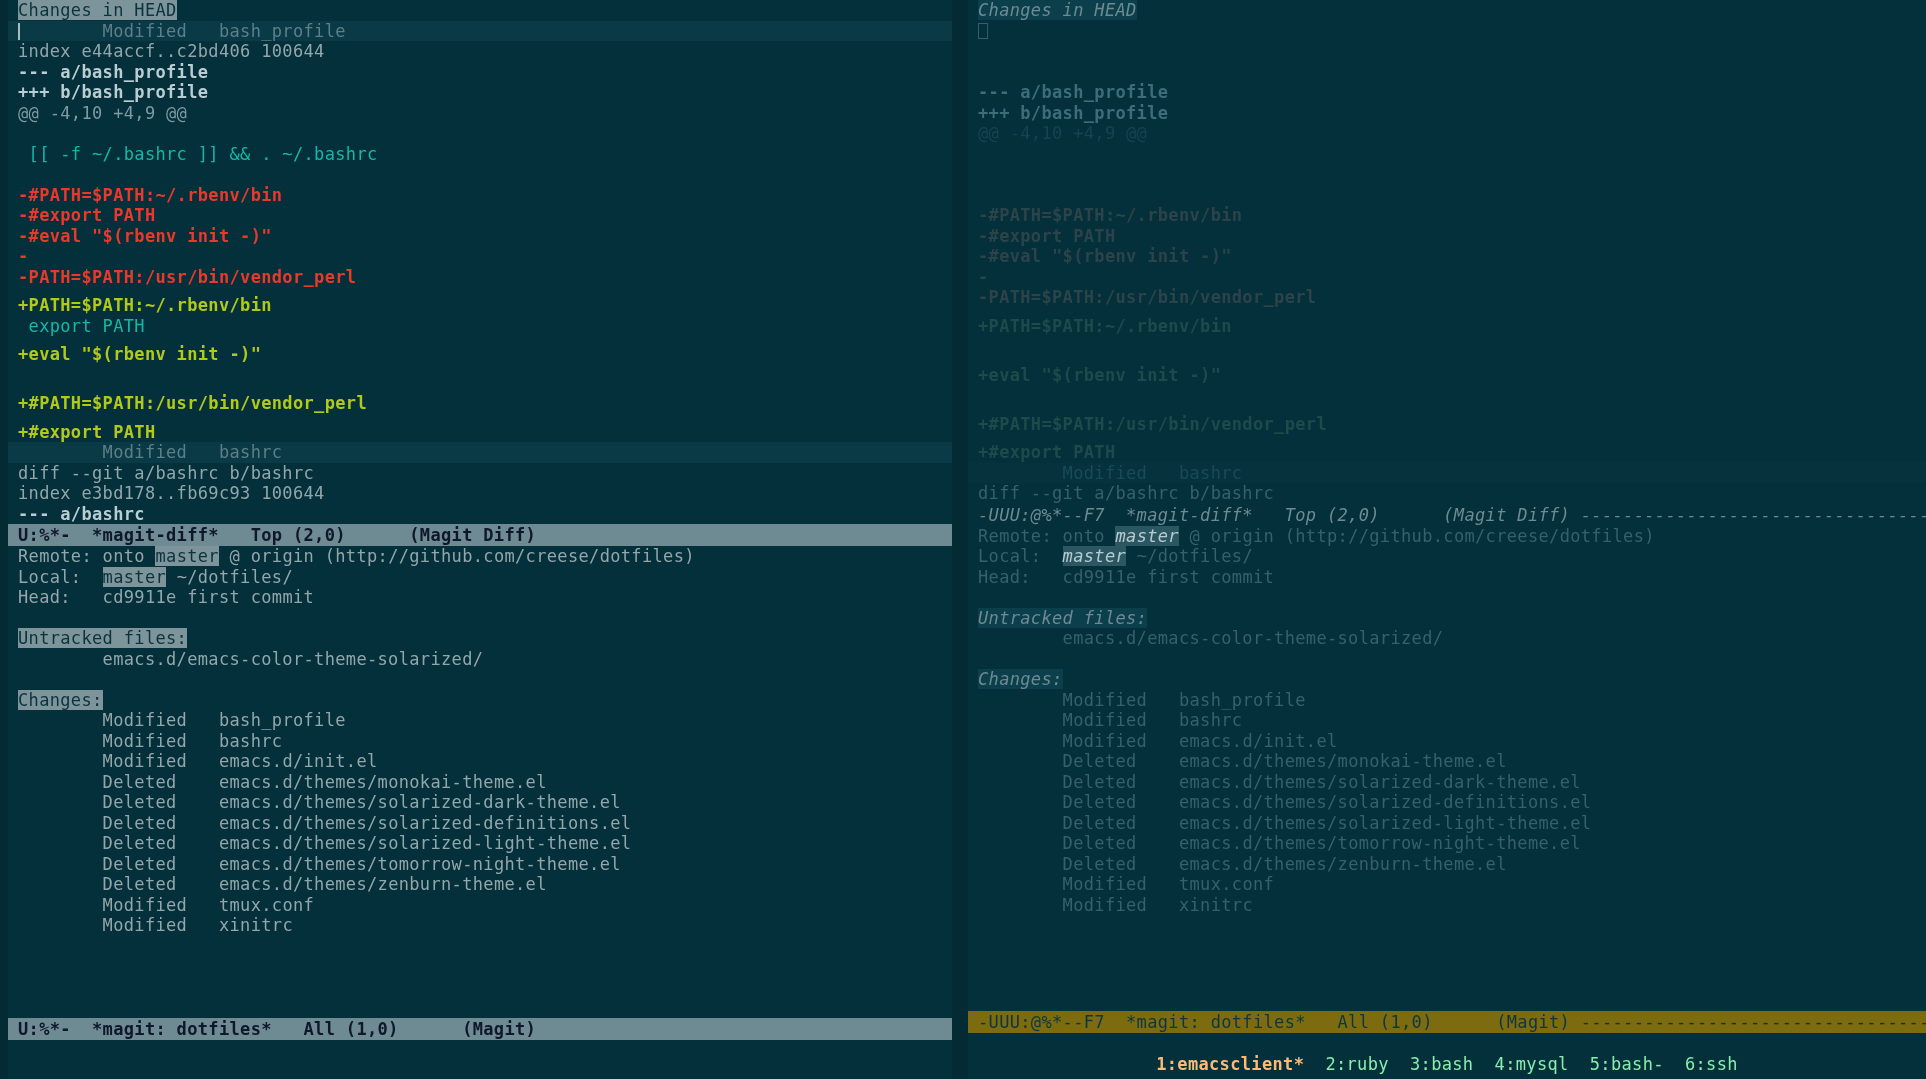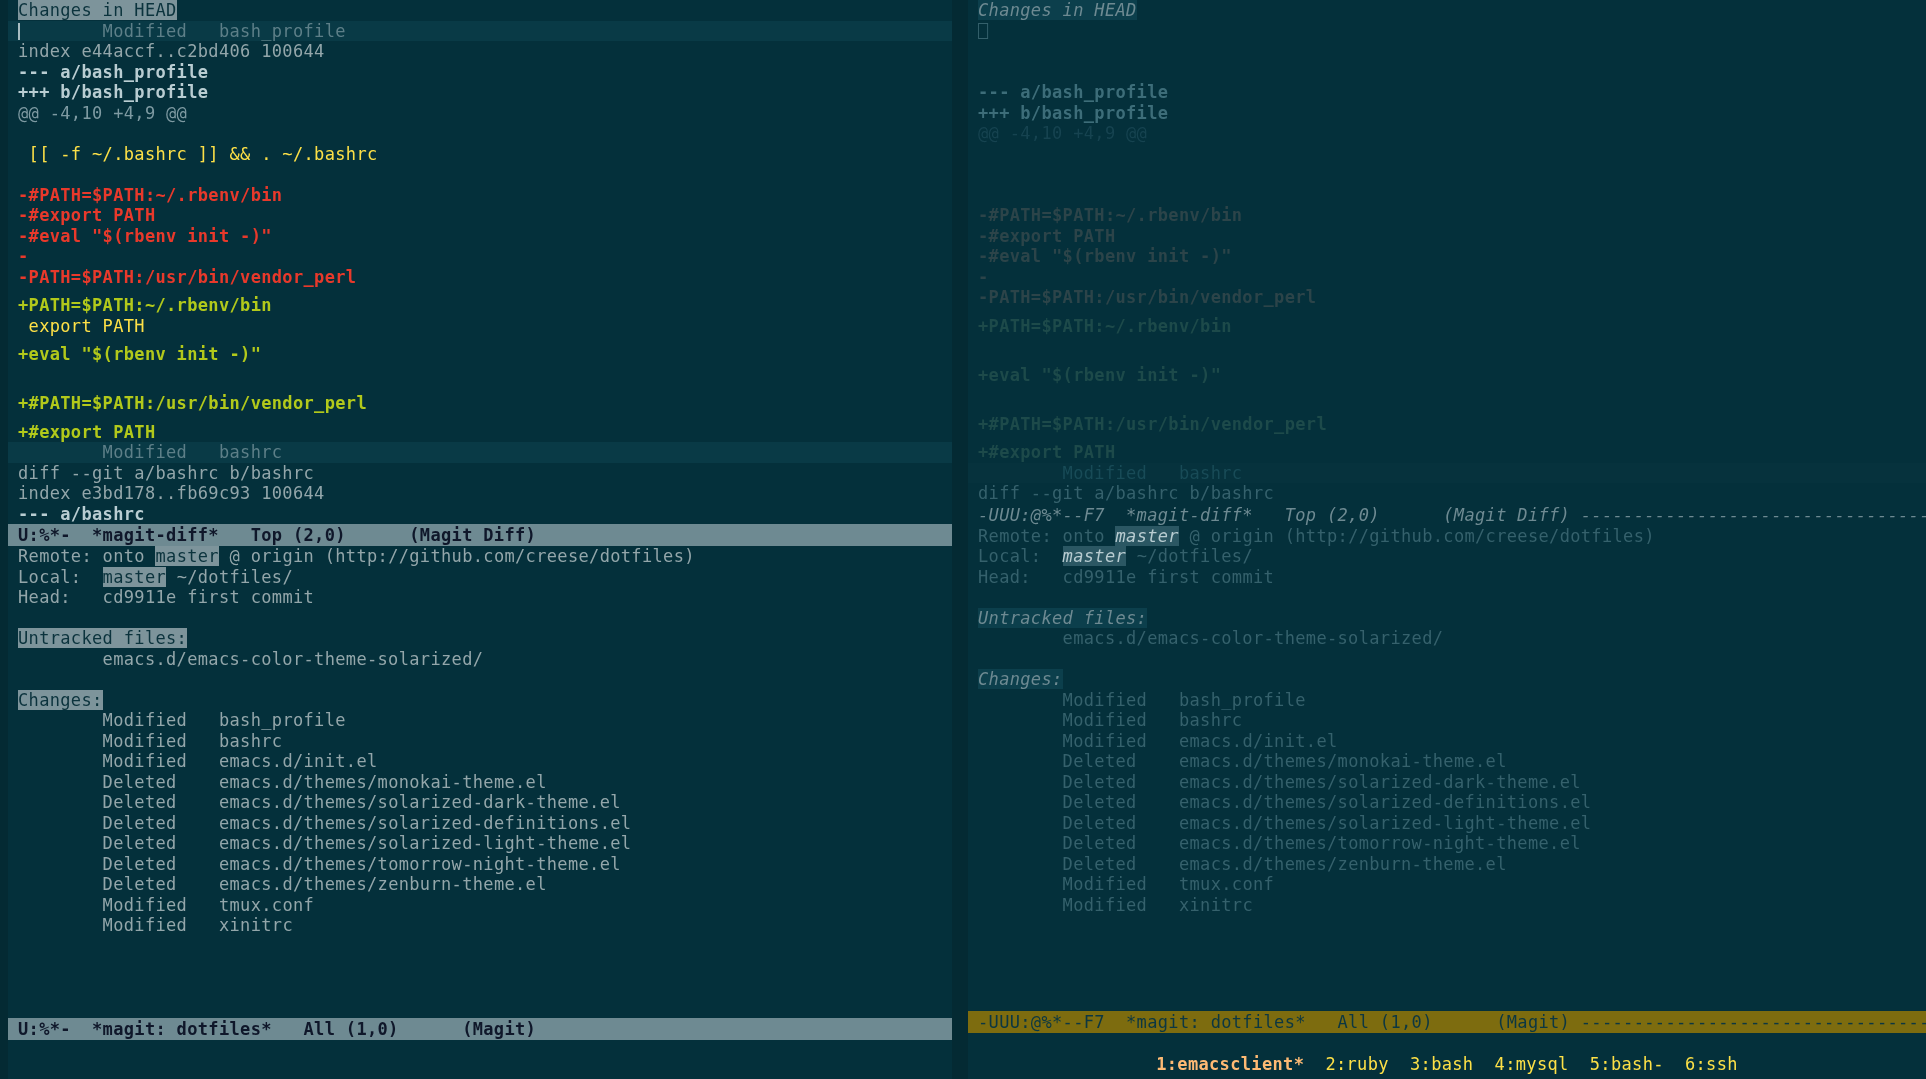--- a/index.html
+++ b/index.html
@@ -51,21 +51,21 @@
     font-size: 17px;
     letter-spacing: 0.02em;
   }
 
   
   .fg-normal   { color: #93a6aa; }
   .fg-dim      { color: #5d7f88; }
   .fg-bold     { color: #b9cdd2; font-weight: bold; }
   .fg-add      { color: #b2c91b; font-weight: bold; margin-top: 8px; }
   .fg-del      { color: #e8392b; font-weight: bold; }
-  .fg-context  { color: #fde047; }
+  .fg-context  { color: #14b8a6; }
   .fg-hunk     { color: #7e9aa2; }
 
   .hl-head {
     background: #7d949b;
     color: #0b333d;
   }
   .hl-inline {
     background: #7d949b;
     color: #0b333d;
   }
@@ -136,21 +136,21 @@
     height: 29px;
     background: #04303b;
     white-space: pre;
     font-size: 17px;
     line-height: 29px;
     text-align: center;
     color: #2f7f7f;
     letter-spacing: 0.02em;
   }
   #tmux-status .win-active { color: #fdba74; font-weight: bold; }
-  #tmux-status .win { color: #fde047; margin-top: 36px; }
+  #tmux-status .win { color: #86efac; margin-top: 36px; }
 </style>
 </head>
 <body>
 
 <div class="screen">
 
   <div class="gutter" id="gutter-left"></div>
   <div class="gutter" id="gutter-middle"></div>
 
   <div class="pane" id="pane-left">

